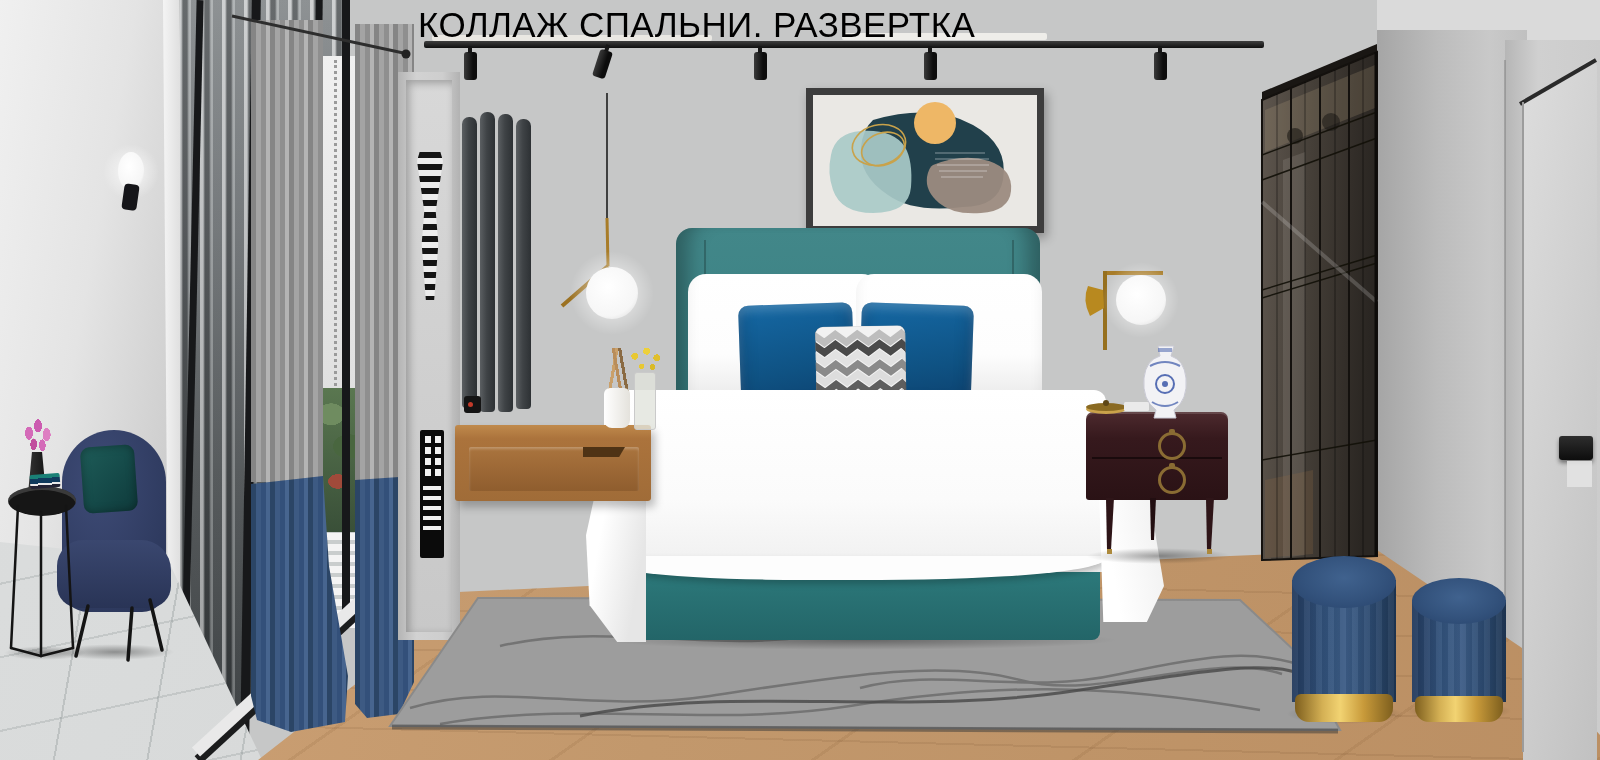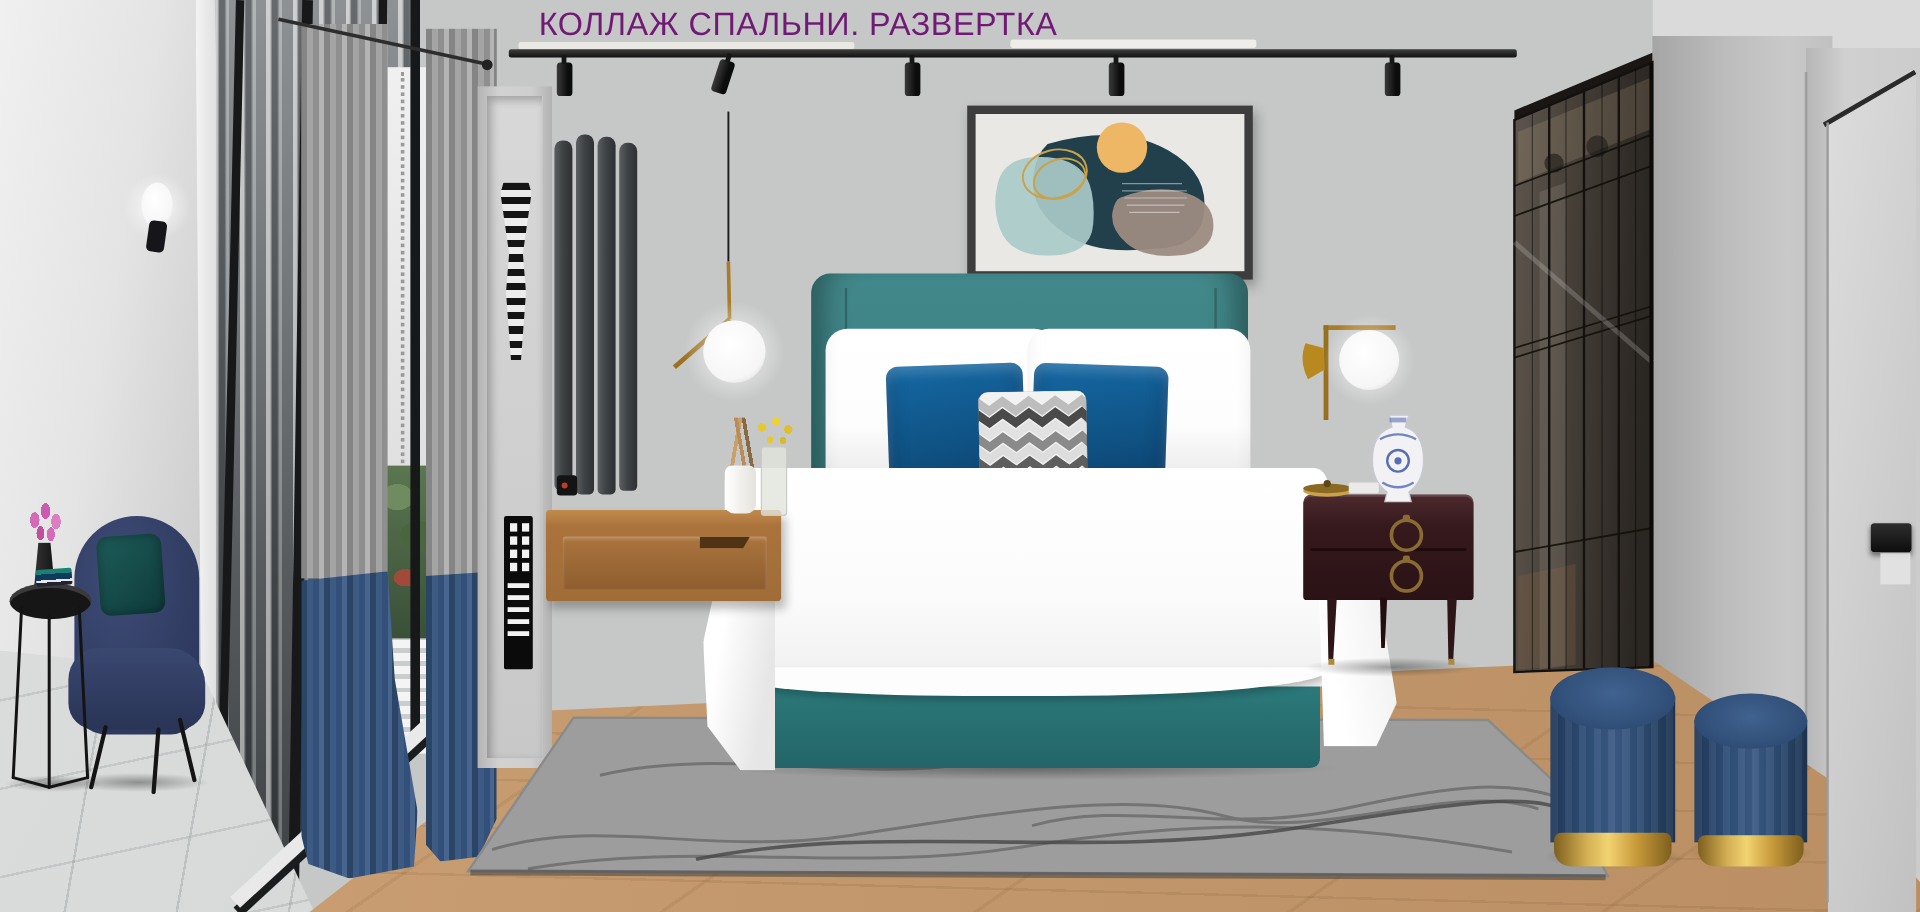--- a/index.html
+++ b/index.html
@@ -10,21 +10,21 @@
   .wall-left{left:0;top:0;width:170px;height:760px;
     background:linear-gradient(100deg,#f0f0f0 0%,#e4e4e4 45%,#c3c3c3 100%);}
   .ceiling-right{left:1377px;top:0;width:223px;height:110px;background:#dadada;
     clip-path:polygon(0px 0px,223px 0px,223px 58px,130px 96px,40px 42px,0px 30px);}
   .wall-right{left:1377px;top:30px;width:150px;height:650px;
     background:linear-gradient(90deg,#a5a5a5 0%,#bcbcbc 40%,#c9c9c9 75%,#c0c0c0 100%);}
   .wall-door{left:1505px;top:40px;width:95px;height:720px;
     background:linear-gradient(90deg,#b6b6b6 0%,#d0d0d0 35%,#cccccc 100%);}
   .corner-line{left:1504px;top:60px;width:2px;height:620px;background:rgba(120,120,120,.45);}
   
-  .title{left:418px;top:5px;font-size:27px;color:#701a75;letter-spacing:.4px;white-space:nowrap;margin-left:31px;}
+  .title{left:418px;top:5px;font-size:35px;color:#000000;letter-spacing:.4px;white-space:nowrap;}
   
   .track{left:424px;top:41px;width:840px;height:7px;
     background:linear-gradient(#3f3f3f,#101010);border-radius:2px;}
   .track-glow{left:432px;top:35px;width:280px;height:6px;background:rgba(242,240,234,.8);border-radius:2px;}
   .track-glow2{left:842px;top:33px;width:205px;height:7px;background:rgba(245,243,238,.85);border-radius:2px;}
   .spot{width:13px;height:28px;background:linear-gradient(90deg,#3a3a3a,#0c0c0c 70%);border-radius:3px;}
   .spot::before{content:"";position:absolute;left:4px;top:-6px;width:4px;height:7px;background:#161616;}
   
   .win-edge{left:163px;top:0;width:20px;height:760px;
     background:linear-gradient(90deg,#f4f4f4,#dcdcdc);

